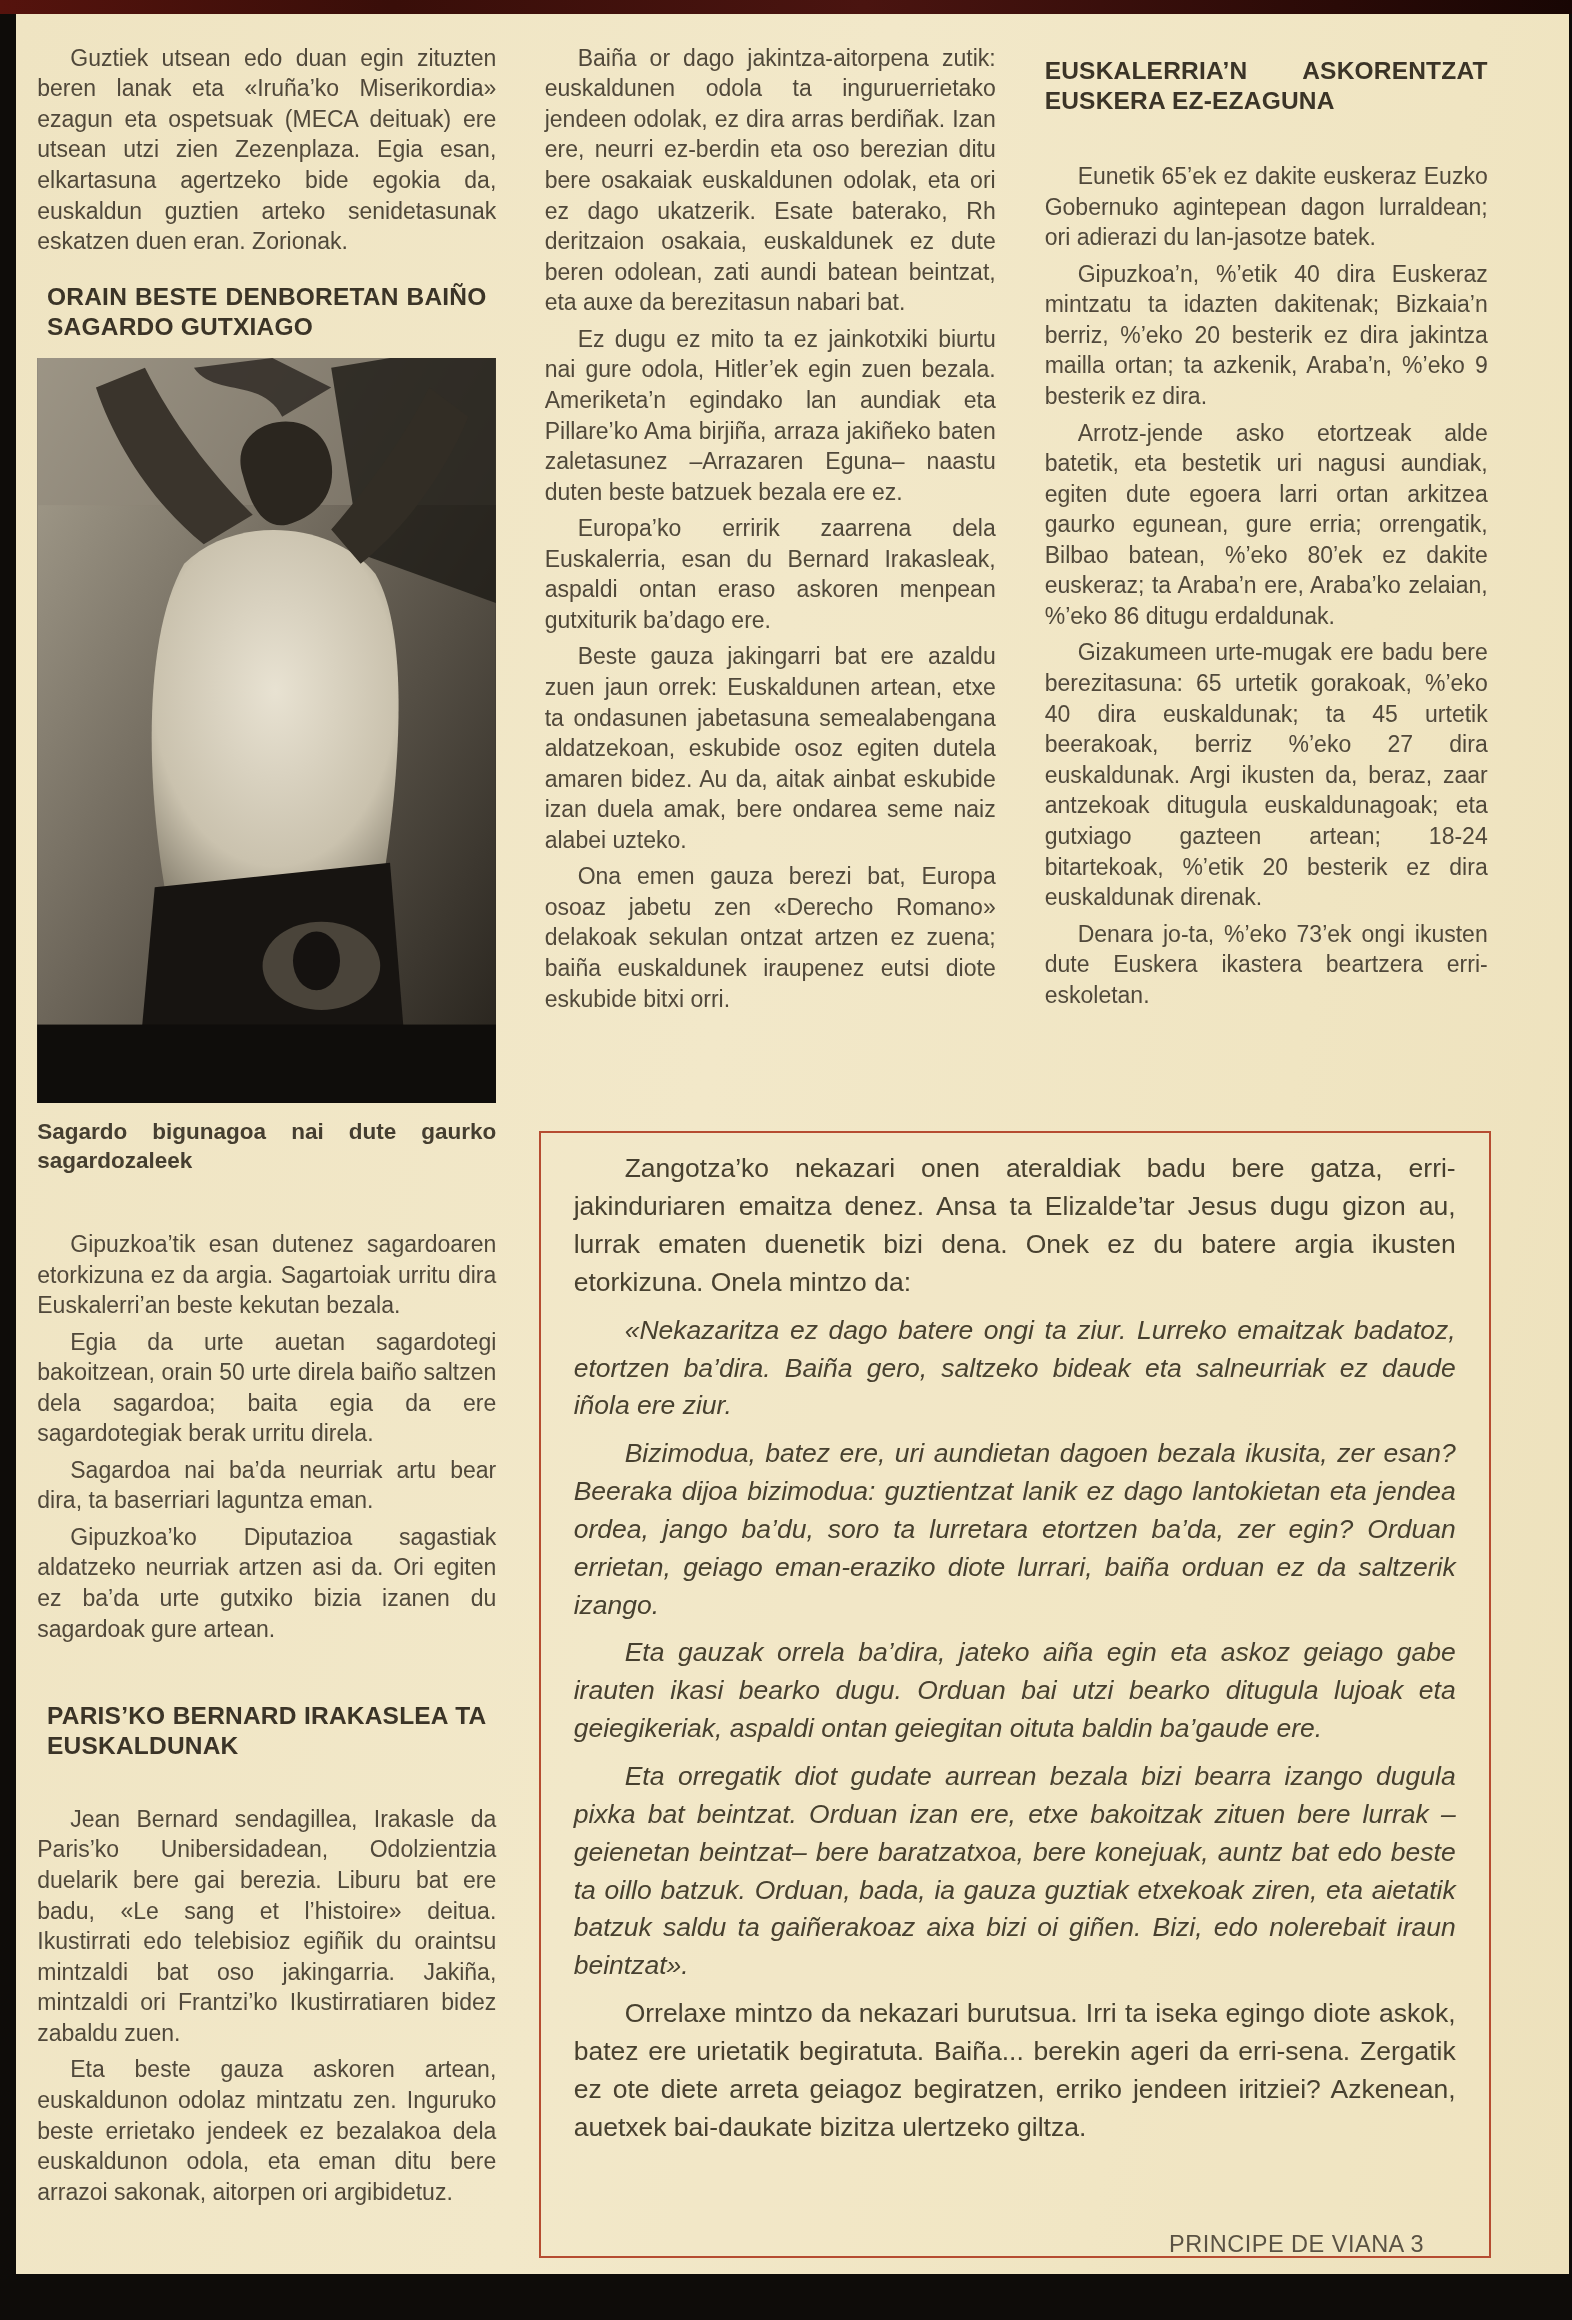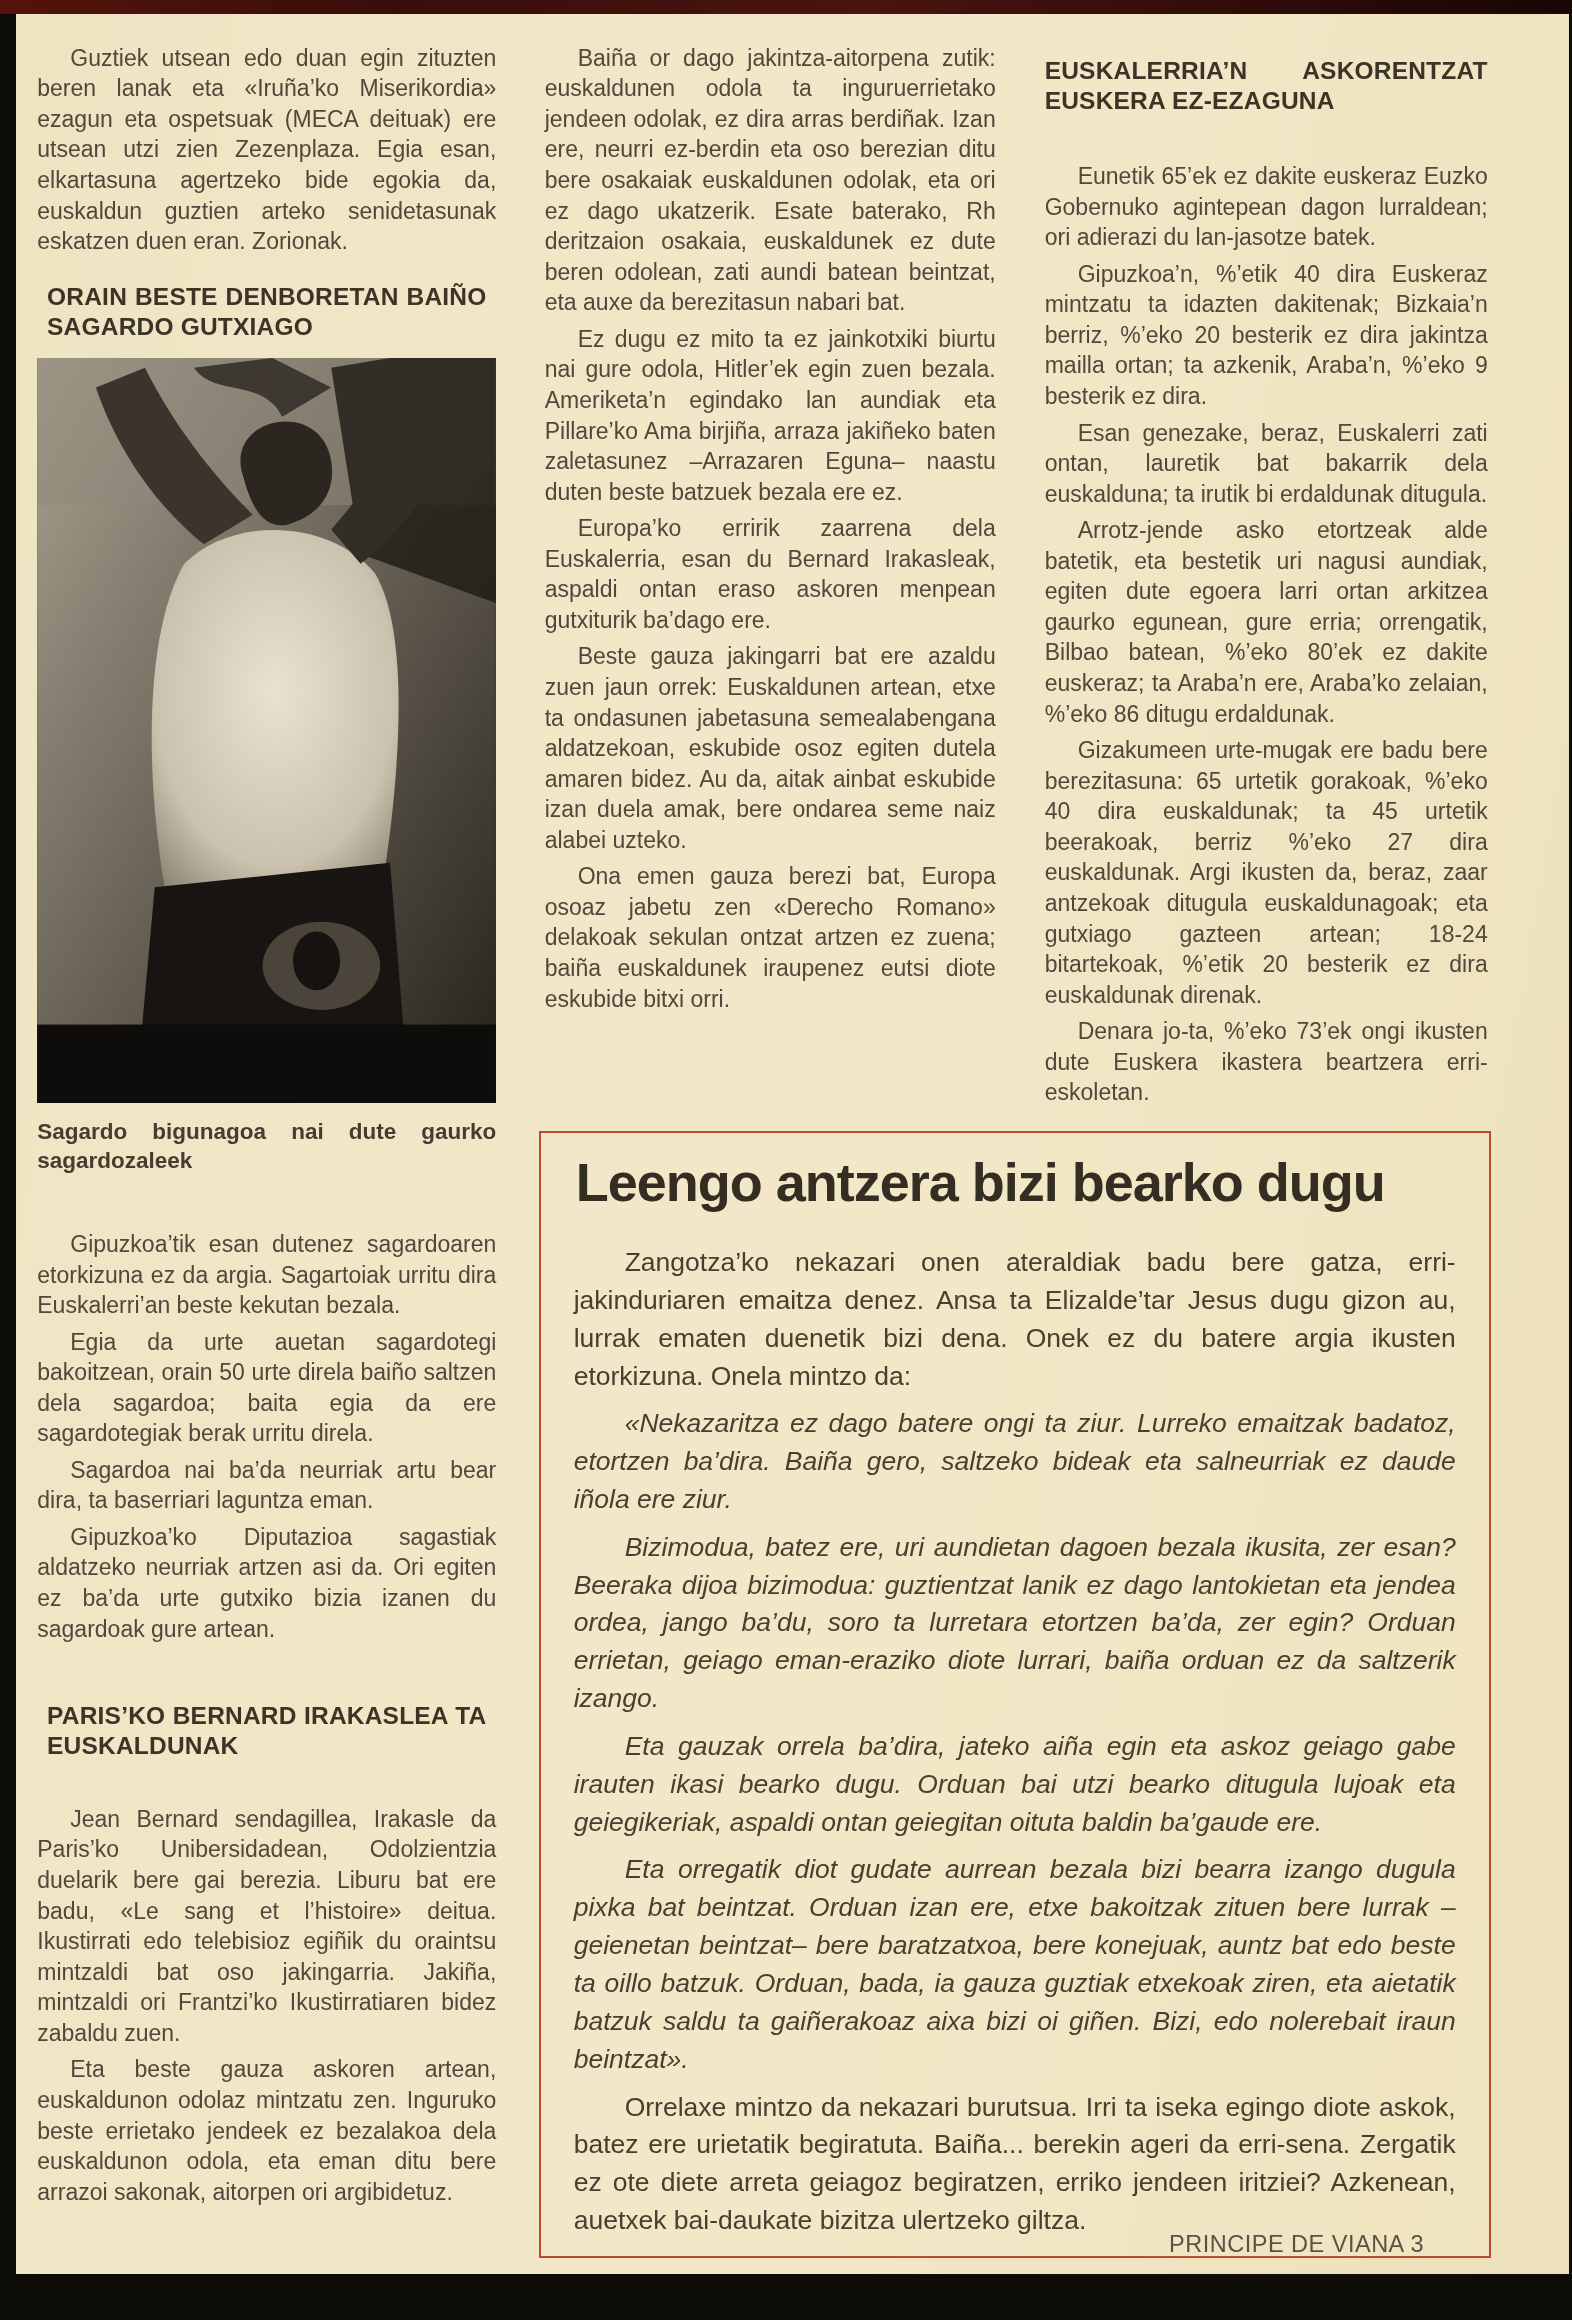--- a/index.html
+++ b/index.html
@@ -89,28 +89,26 @@
       <p>Ez dugu ez mito ta ez jainkotxiki biurtu nai gure odola, Hitler’ek egin zuen bezala. Ameriketa’n egindako lan aundiak eta Pillare’ko Ama birjiña, arraza jakiñeko baten zaletasunez –Arrazaren Eguna– naastu duten beste batzuek bezala ere ez.</p>
       <p>Europa’ko erririk zaarrena dela Euskalerria, esan du Bernard Irakasleak, aspaldi ontan eraso askoren menpean gutxiturik ba’dago ere.</p>
       <p>Beste gauza jakingarri bat ere azaldu zuen jaun orrek: Euskaldunen artean, etxe ta ondasunen jabetasuna semealabengana aldatzekoan, eskubide osoz egiten dutela amaren bidez. Au da, aitak ainbat eskubide izan duela amak, bere ondarea seme naiz alabei uzteko.</p>
       <p>Ona emen gauza berezi bat, Europa osoaz jabetu zen «Derecho Romano» delakoak sekulan ontzat artzen ez zuena; baiña euskaldunek iraupenez eutsi diote eskubide bitxi orri.</p>
     </div>
 
     <div class="col col-right">
       <div class="headline h-euskera">EUSKALERRIA’N ASKORENTZAT EUSKERA EZ-EZAGUNA</div>
       <p>Eunetik 65’ek ez dakite euskeraz Euzko Gobernuko agintepean dagon lurraldean; ori adierazi du lan-jasotze batek.</p>
       <p>Gipuzkoa’n, %’etik 40 dira Euskeraz mintzatu ta idazten dakitenak; Bizkaia’n berriz, %’eko 20 besterik ez dira jakintza mailla ortan; ta azkenik, Araba’n, %’eko 9 besterik ez dira.</p>
-      <p>Esan genezake, beraz, Euskalerri zati ontan, lauretik bat bakarrik dela euskalduna; ta irutik bi erdaldunak ditugula.</p>
       <p>Arrotz-jende asko etortzeak alde batetik, eta bestetik uri nagusi aundiak, egiten dute egoera larri ortan arkitzea gaurko egunean, gure erria; orrengatik, Bilbao batean, %’eko 80’ek ez dakite euskeraz; ta Araba’n ere, Araba’ko zelaian, %’eko 86 ditugu erdaldunak.</p>
       <p>Gizakumeen urte-mugak ere badu bere berezitasuna: 65 urtetik gorakoak, %’eko 40 dira euskaldunak; ta 45 urtetik beerakoak, berriz %’eko 27 dira euskaldunak. Argi ikusten da, beraz, zaar antzekoak ditugula euskaldunagoak; eta gutxiago gazteen artean; 18-24 bitartekoak, %’etik 20 besterik ez dira euskaldunak direnak.</p>
       <p>Denara jo-ta, %’eko 73’ek ongi ikusten dute Euskera ikastera beartzera erri-eskoletan.</p>
     </div>
 
     <div class="boxed">
-      <h1>Leengo antzera bizi bearko dugu</h1>
       <p>Zangotza’ko nekazari onen ateraldiak badu bere gatza, erri-jakinduriaren emaitza denez. Ansa ta Elizalde’tar Jesus dugu gizon au, lurrak ematen duenetik bizi dena. Onek ez du batere argia ikusten etorkizuna. Onela mintzo da:</p>
       <p class="q">«Nekazaritza ez dago batere ongi ta ziur. Lurreko emaitzak badatoz, etortzen ba’dira. Baiña gero, saltzeko bideak eta salneurriak ez daude iñola ere ziur.</p>
       <p class="q">Bizimodua, batez ere, uri aundietan dagoen bezala ikusita, zer esan? Beeraka dijoa bizimodua: guztientzat lanik ez dago lantokietan eta jendea ordea, jango ba’du, soro ta lurretara etortzen ba’da, zer egin? Orduan errietan, geiago eman-eraziko diote lurrari, baiña orduan ez da saltzerik izango.</p>
       <p class="q">Eta gauzak orrela ba’dira, jateko aiña egin eta askoz geiago gabe irauten ikasi bearko dugu. Orduan bai utzi bearko ditugula lujoak eta geiegikeriak, aspaldi ontan geiegitan oituta baldin ba’gaude ere.</p>
       <p class="q">Eta orregatik diot gudate aurrean bezala bizi bearra izango dugula pixka bat beintzat. Orduan izan ere, etxe bakoitzak zituen bere lurrak –geienetan beintzat– bere baratzatxoa, bere konejuak, auntz bat edo beste ta oillo batzuk. Orduan, bada, ia gauza guztiak etxekoak ziren, eta aietatik batzuk saldu ta gaiñerakoaz aixa bizi oi giñen. Bizi, edo nolerebait iraun beintzat».</p>
       <p>Orrelaxe mintzo da nekazari burutsua. Irri ta iseka egingo diote askok, batez ere urietatik begiratuta. Baiña... berekin ageri da erri-sena. Zergatik ez ote diete arreta geiagoz begiratzen, erriko jendeen iritziei? Azkenean, auetxek bai-daukate bizitza ulertzeko giltza.</p>
     </div>
 
     <div class="footer">PRINCIPE DE VIANA 3</div>
   </div>

